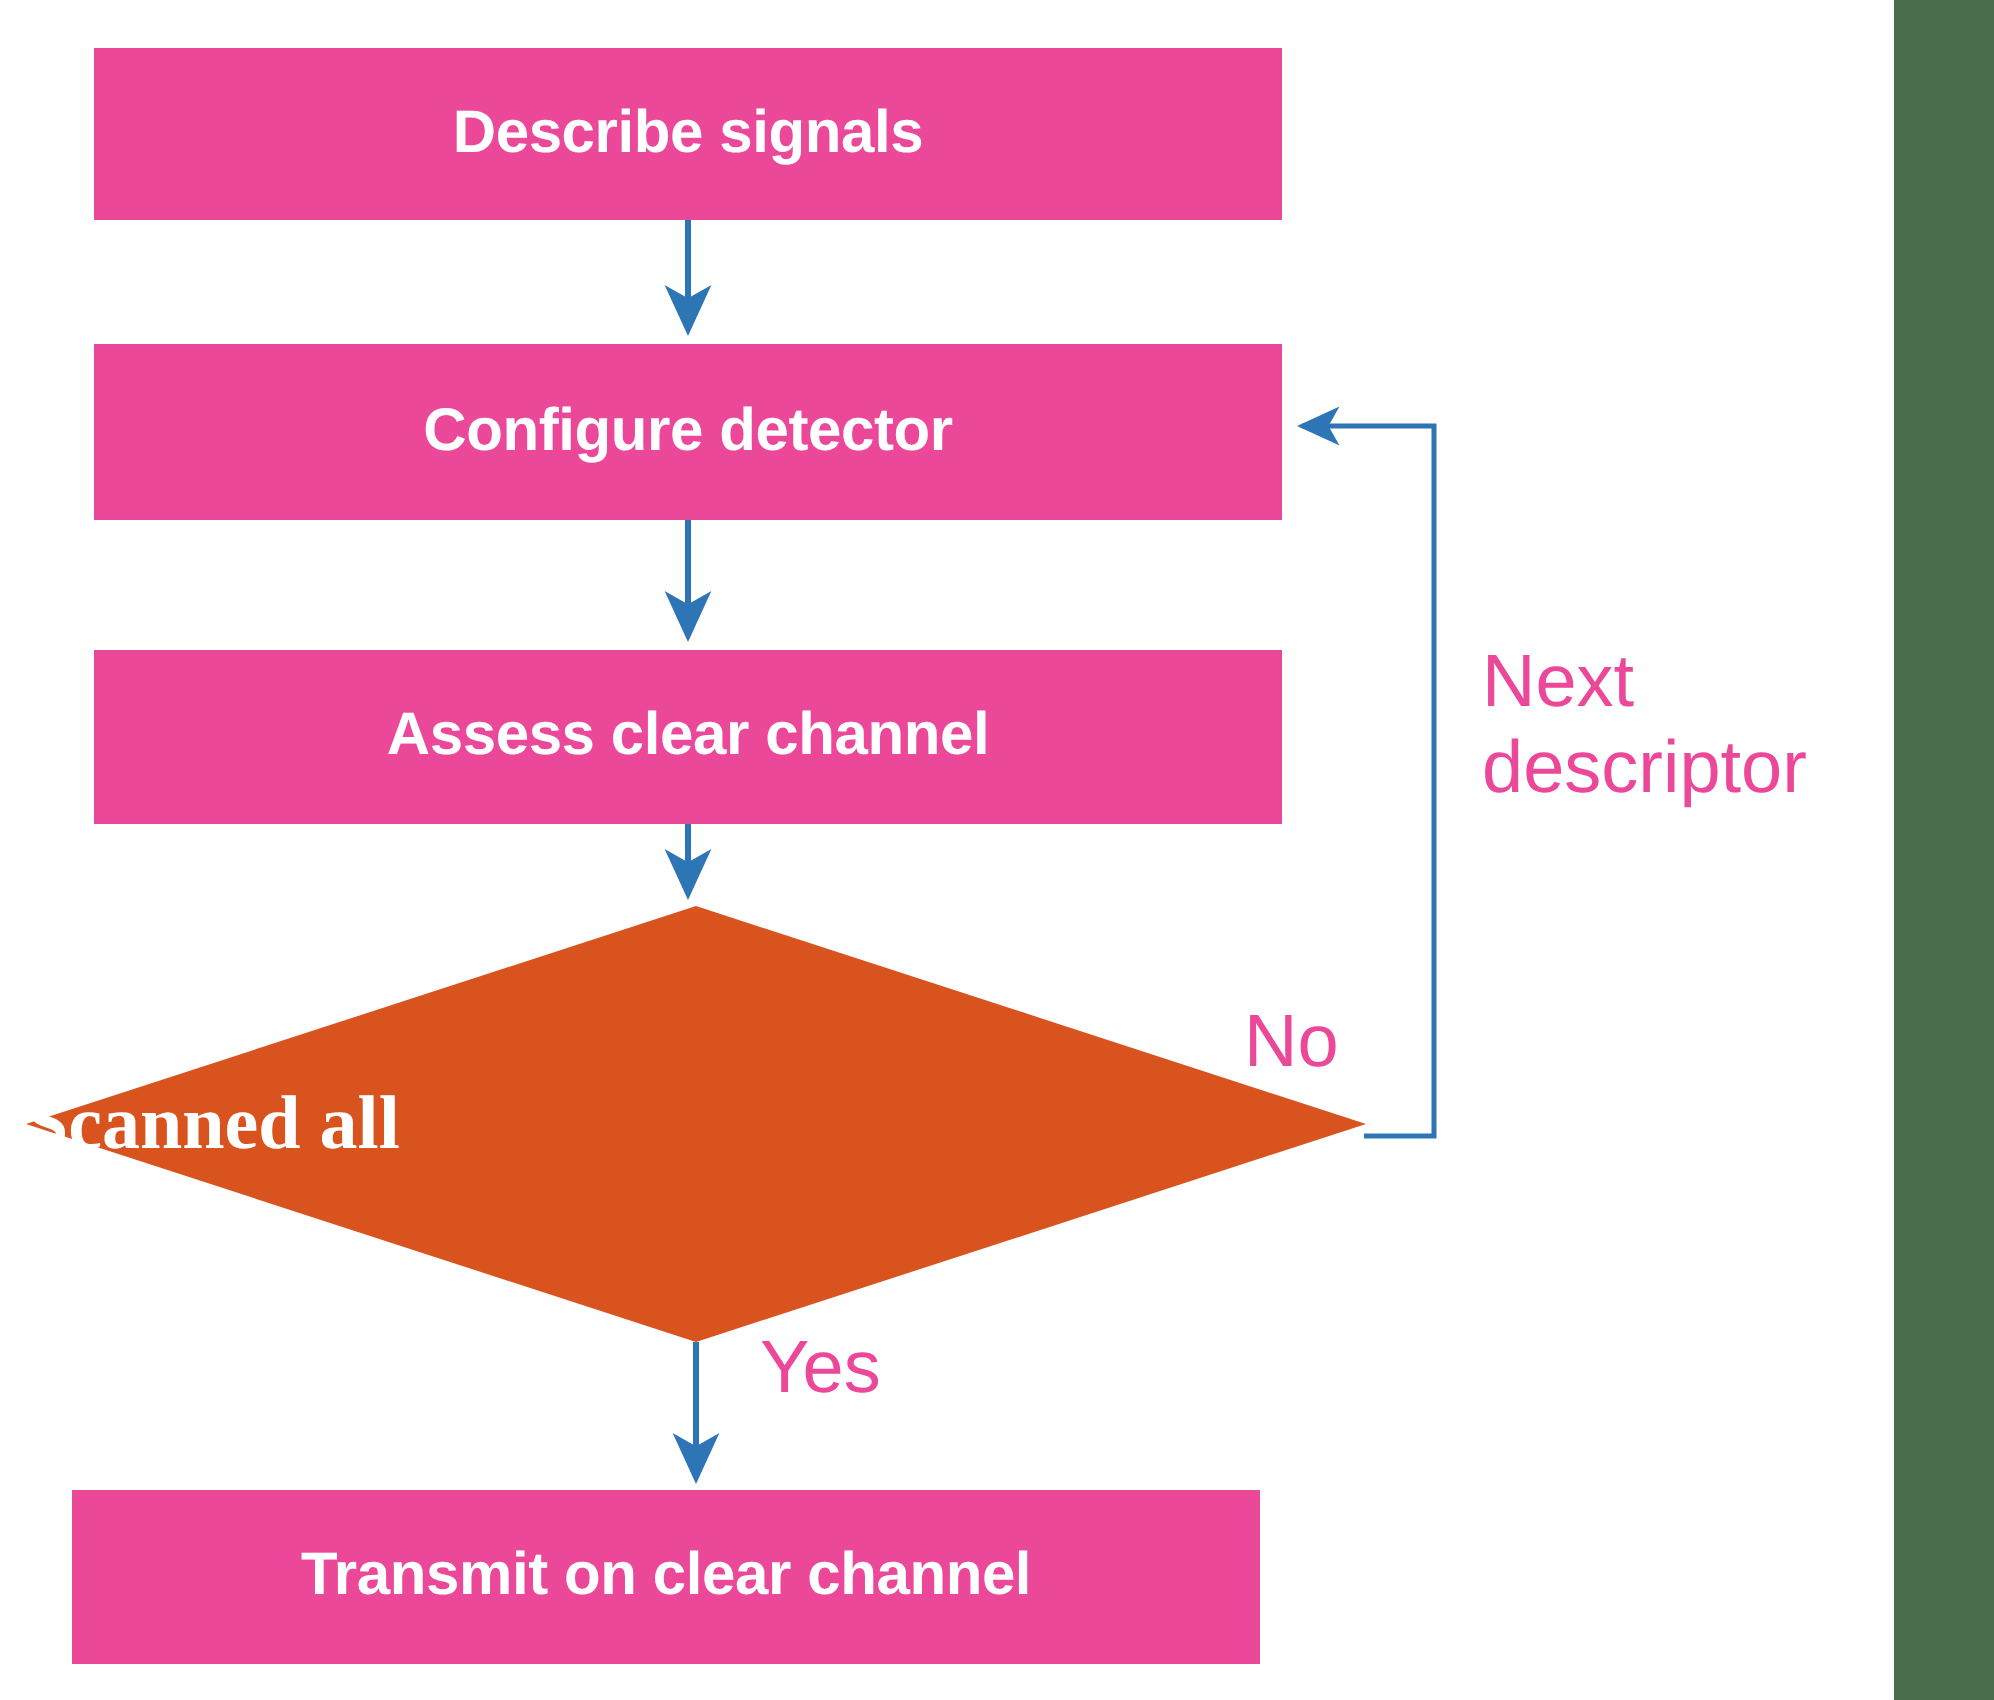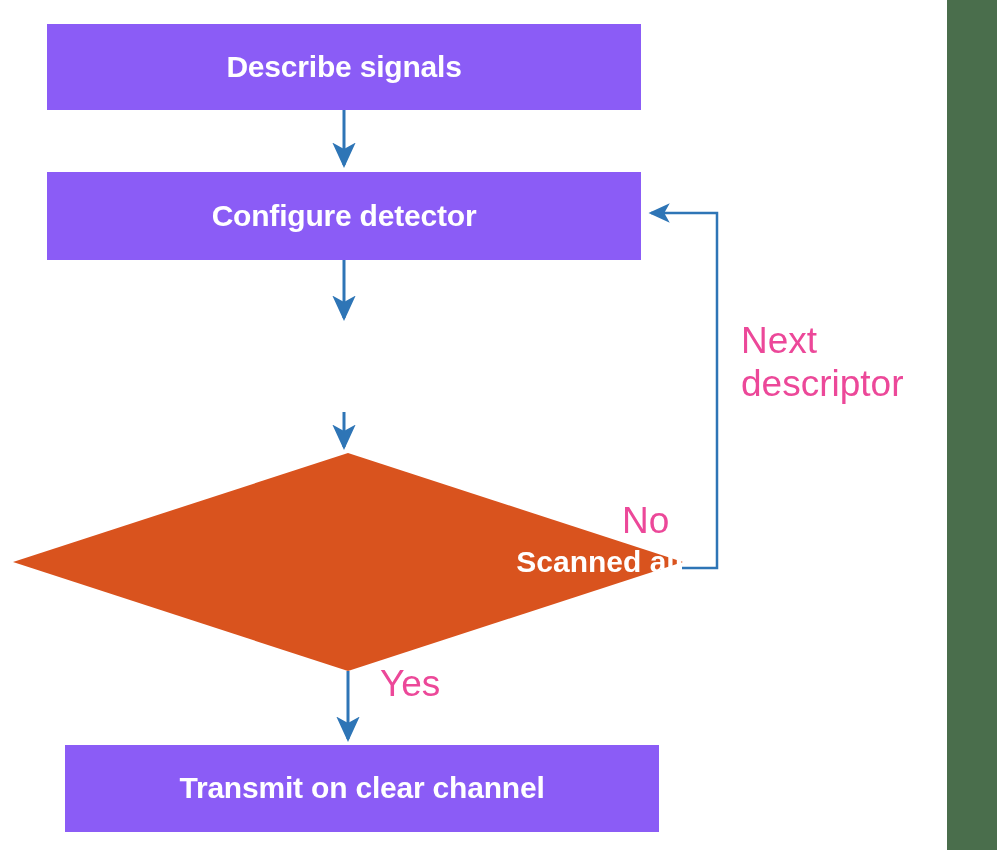--- a/index.html
+++ b/index.html
@@ -32,21 +32,21 @@
     top: 0;
     width: 997px;
     height: 850px;
     overflow: visible;
   }
   .node-box {
     position: absolute;
     display: flex;
     align-items: center;
     justify-content: center;
-    background: #8b5cf6;
+    background: #ec4899;
     color: #ffffff;
     font-weight: bold;
     font-size: 30px;
     letter-spacing: -0.2px;
     line-height: 1.15;
     text-align: center;
     box-sizing: border-box;
     padding: 0 10px;
   }
   .decision-wrap {
@@ -66,27 +66,28 @@
     clip-path: polygon(50% 0%, 100% 50%, 50% 100%, 0% 50%);
   }
   .decision-label {
     position: absolute;
     left: 0;
     top: 0;
     width: 670px;
     height: 218px;
     display: flex;
     align-items: center;
-    justify-content: flex-end;
+    justify-content: flex-start;
     color: #ffffff;
     font-weight: bold;
-    font-size: 30px;
+    font-size: 38px;
     line-height: 1.22;
     text-align: center;
     pointer-events: none;
+    font-family: Liberation Serif, serif;
   }
   .edge-label {
     position: absolute;
     color: #ec4899;
     font-weight: normal;
     font-size: 37px;
     line-height: 1.16;
     white-space: pre-line;
   }
   #label-no   { left: 622px; top: 500px; }
@@ -118,31 +119,34 @@
   </svg>
 
   <div class="node-box" style="left:47px; top:24px; width:594px; height:86px;">
     <span>Describe signals</span>
   </div>
 
   <div class="node-box" style="left:47px; top:172px; width:594px; height:88px;">
     <span>Configure detector</span>
   </div>
 
+  <div class="node-box" style="left:47px; top:325px; width:594px; height:87px;">
+    <span>Assess clear channel</span>
+  </div>
 
   <div class="decision-wrap">
     <div class="decision-shape"></div>
     <div class="decision-label">
       <span>
         <span>Scanned all</span><br>
       </span>
     </div>
   </div>
 
-  <div class="node-box" style="left:65px; top:745px; width:594px; height:87px;">
+  <div class="node-box" style="left:36px; top:745px; width:594px; height:87px;">
     <span>Transmit on clear channel</span>
   </div>
 
   <div class="edge-label" id="label-no">No</div>
 
   <div class="edge-label" id="label-yes">Yes</div>
 
   <div class="edge-label" id="label-next">Next
 descriptor</div>
 

